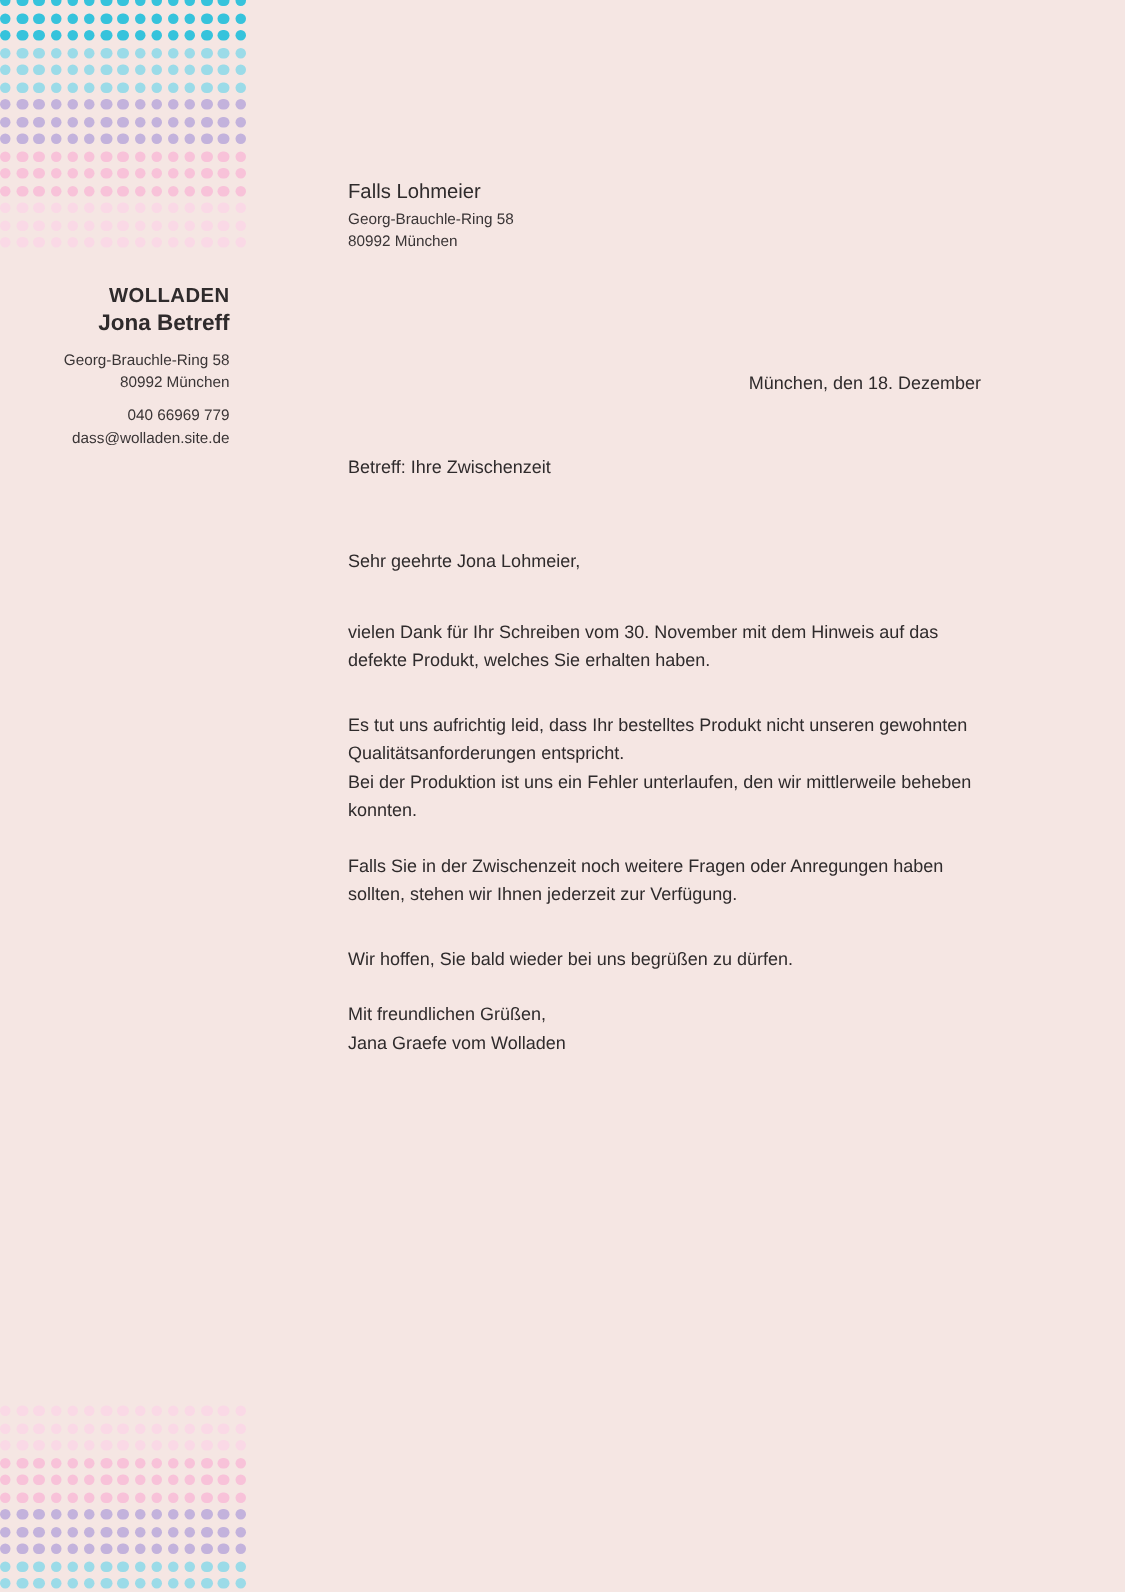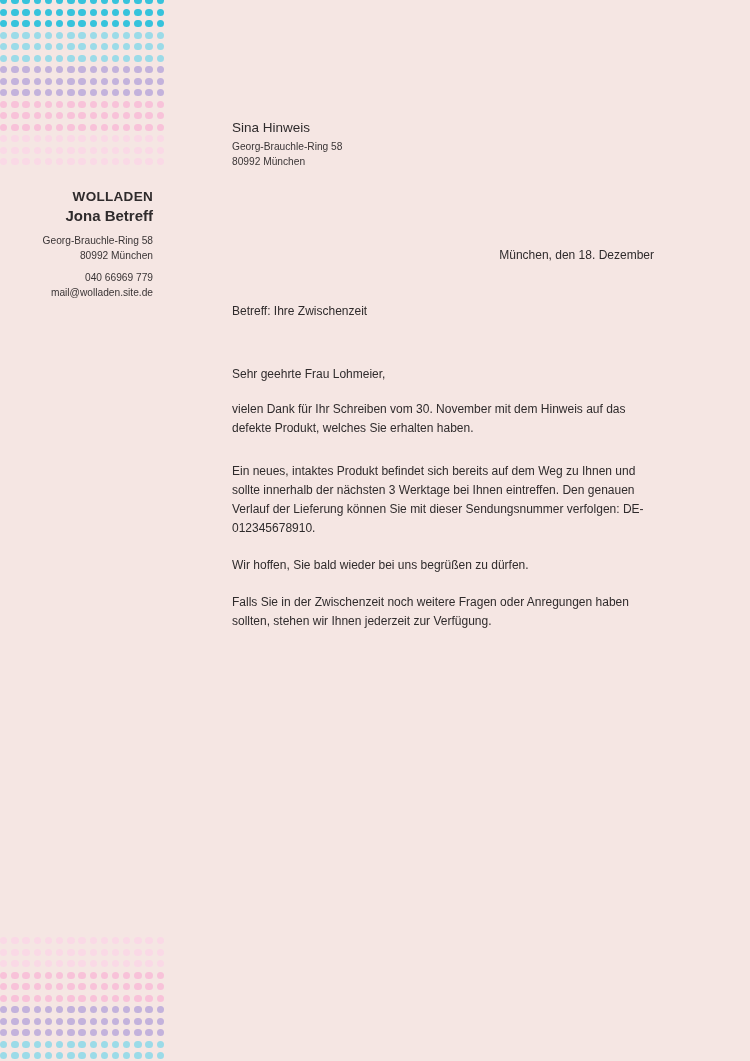--- a/index.html
+++ b/index.html
@@ -140,21 +140,21 @@
     position: absolute;
     left: 0;
     top: 367px;
     font-size: 12px;
     color: #2f2b2c;
   }
 
   .body-copy {
     position: absolute;
     left: 0;
-    top: 400px;
+    top: 412px;
     width: 430px;
   }
 
   .paragraph {
     font-size: 12px;
     line-height: 1.58;
     color: #2f2b2c;
     margin-bottom: 18px;
     white-space: pre-line;
   }
@@ -434,43 +434,46 @@
       </div>
     </div>
 
   <div class="sender-block">
     <div class="sender-brand">WOLLADEN</div>
     <div class="sender-name">Jona Betreff</div>
     <div class="sender-line">Georg-Brauchle-Ring 58</div>
     <div class="sender-line">80992 München</div>
     <div class="sender-contact">
       <div class="sender-line">040 66969 779</div>
-      <div class="sender-line">mail@wolladen.site.de</div>
+      <div class="sender-line">dass@wolladen.site.de</div>
     </div>
   </div>
 
   <div class="letter">
 
     <div class="recipient">
-      <div class="recipient-name">Sina Hinweis</div>
+      <div class="recipient-name">Falls Lohmeier</div>
       <div class="recipient-line">Georg-Brauchle-Ring 58</div>
       <div class="recipient-line">80992 München</div>
     </div>
 
     <div class="date-line">München, den 18. Dezember</div>
 
     <div class="subject-line">Betreff: Ihre Zwischenzeit</div>
 
-    <div class="salutation">Sehr geehrte Frau Lohmeier,</div>
+    <div class="salutation">Sehr geehrte Jona Lohmeier,</div>
 
     <div class="body-copy">
         <p class="paragraph gap-lg">vielen Dank für Ihr Schreiben vom 30. November mit dem Hinweis auf das defekte Produkt, welches Sie erhalten haben.</p>
-        <p class="paragraph">Ein neues, intaktes Produkt befindet sich bereits auf dem Weg zu Ihnen und sollte innerhalb der nächsten 3 Werktage bei Ihnen eintreffen. Den genauen Verlauf der Lieferung können Sie mit dieser Sendungsnummer verfolgen: DE-012345678910.</p>
+        <p class="paragraph">Es tut uns aufrichtig leid, dass Ihr bestelltes Produkt nicht unseren gewohnten Qualitätsanforderungen entspricht.
+Bei der Produktion ist uns ein Fehler unterlaufen, den wir mittlerweile beheben konnten.</p>
+        <p class="paragraph gap-lg">Falls Sie in der Zwischenzeit noch weitere Fragen oder Anregungen haben sollten, stehen wir Ihnen jederzeit zur Verfügung.</p>
         <p class="paragraph">Wir hoffen, Sie bald wieder bei uns begrüßen zu dürfen.</p>
-        <p class="paragraph gap-lg">Falls Sie in der Zwischenzeit noch weitere Fragen oder Anregungen haben sollten, stehen wir Ihnen jederzeit zur Verfügung.</p>
+        <div class="signature">Mit freundlichen Grüßen,
+Jana Graefe vom Wolladen</div>
       </div>
 
   </div>
 
   <div class="dot-pattern bottom">
       <div class="dot-row">
         <span class="dot" style="background: rgb(250, 217, 230);"></span>
         <span class="dot" style="background: rgb(250, 217, 230);"></span>
         <span class="dot" style="background: rgb(250, 217, 230);"></span>
         <span class="dot" style="background: rgb(250, 217, 230);"></span>

